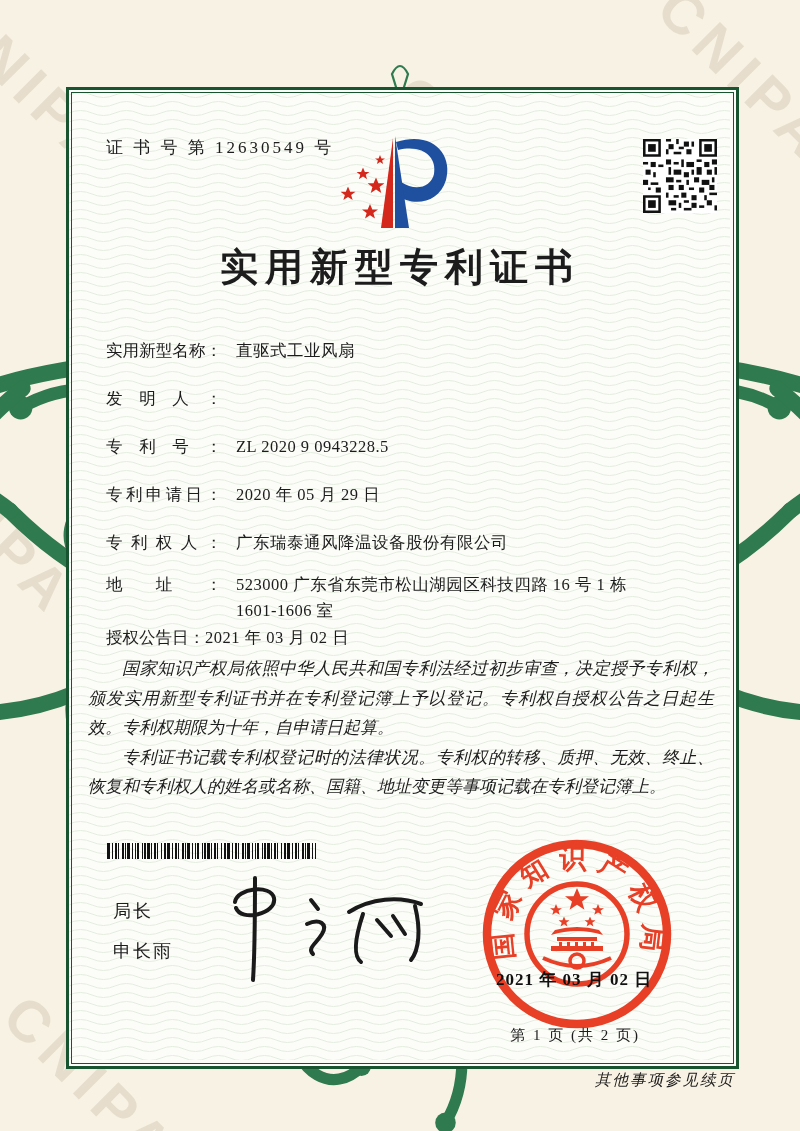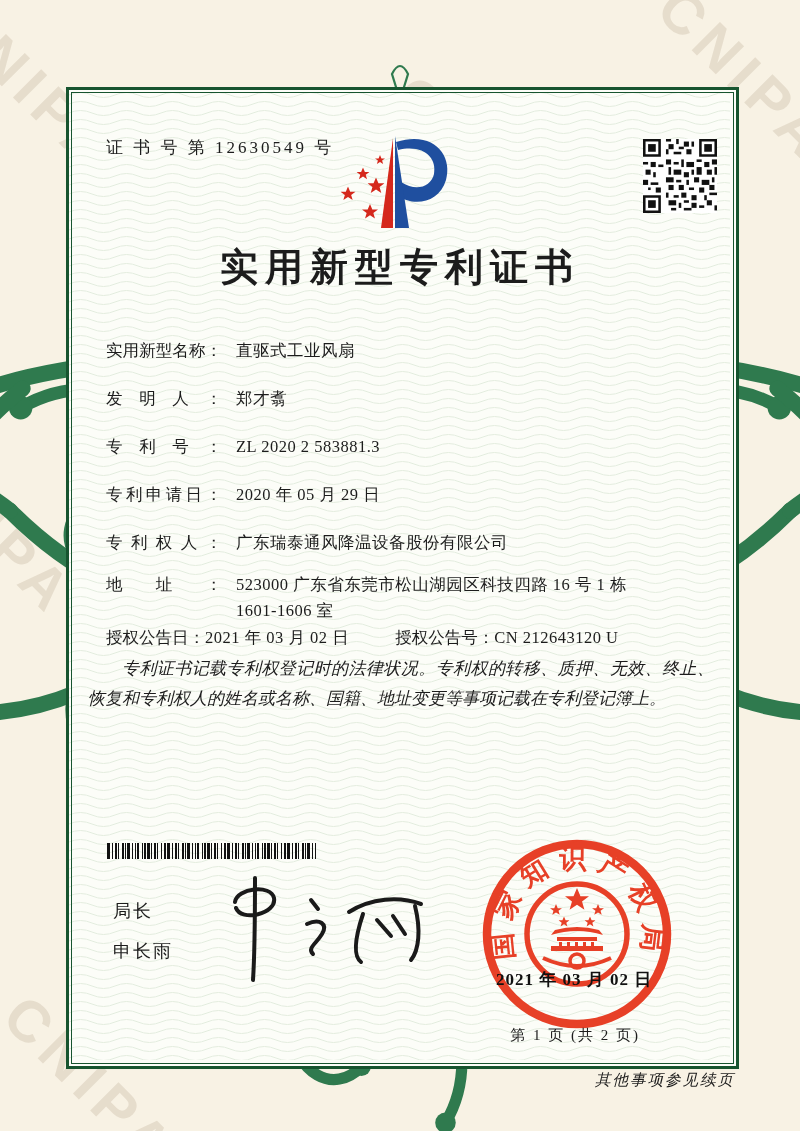--- a/index.html
+++ b/index.html
@@ -226,51 +226,47 @@
 
   <div class="title">实用新型专利证书</div>
 
   <div class="fields">
     <div class="frow" style="top:8px">
       <span class="flabel">实用新型名称：</span>
       <span class="fvalue">直驱式工业风扇</span>
     </div>
     <div class="frow" style="top:56px">
       <span class="flabel">发明人：</span>
-      <span class="fvalue">郑才翥</span>
     </div>
     <div class="frow" style="top:104px">
       <span class="flabel">专利号：</span>
-      <span class="fvalue">ZL 2020 2 583881.3</span>
+      <span class="fvalue">ZL 2020 9 0943228.5</span>
     </div>
     <div class="frow" style="top:152px">
       <span class="flabel">专利申请日：</span>
       <span class="fvalue">2020 年 05 月 29 日</span>
     </div>
     <div class="frow" style="top:200px">
       <span class="flabel">专利权人：</span>
       <span class="fvalue">广东瑞泰通风降温设备股份有限公司</span>
     </div>
     <div class="frow" style="top:242px">
       <span class="flabel">地址：</span>
       <span class="fvalue">523000 广东省东莞市松山湖园区科技四路 16 号 1 栋 1601-1606 室</span>
     </div>
     <div class="frow" style="top:295px;width:600px">
-      <span class="grant-pair" style="margin-right:46px">
+      <span class="grant-pair" style="margin-right:58px">
         <span class="flabel2">授权公告日：</span>
         <span class="fvalue">2021 年 03 月 02 日</span>
       </span>
-      <span class="grant-pair">
-        <span class="flabel2">授权公告号：</span>
-        <span class="fvalue">CN 212643120 U</span>
-      </span>
     </div>
   </div>
 
   <div class="paras">
+    <p>国家知识产权局依照中华人民共和国专利法经过初步审查，决定授予专利权，颁发实用新型专利证书并在专利登记簿上予以登记。专利权自授权公告之日起生效。专利权期限为十年，自申请日起算。</p>
     <p>专利证书记载专利权登记时的法律状况。专利权的转移、质押、无效、终止、恢复和专利权人的姓名或名称、国籍、地址变更等事项记载在专利登记簿上。</p>
   </div>
 
   <svg class="barcode" width="210" height="16">
     <line x1="0" y1="8" x2="210" y2="8" stroke="#111" stroke-width="16" stroke-dasharray="3,2,1,2,2,1,1,3,2,1,1,1,3,2,1,2,1,1,2,3,1,1,2,1,3,1,1,2,2,1,1,3,1,2,2,1"></line>
   </svg>
 
   <div class="director-title">局长</div>
   <div class="director-name">申长雨</div>
 

